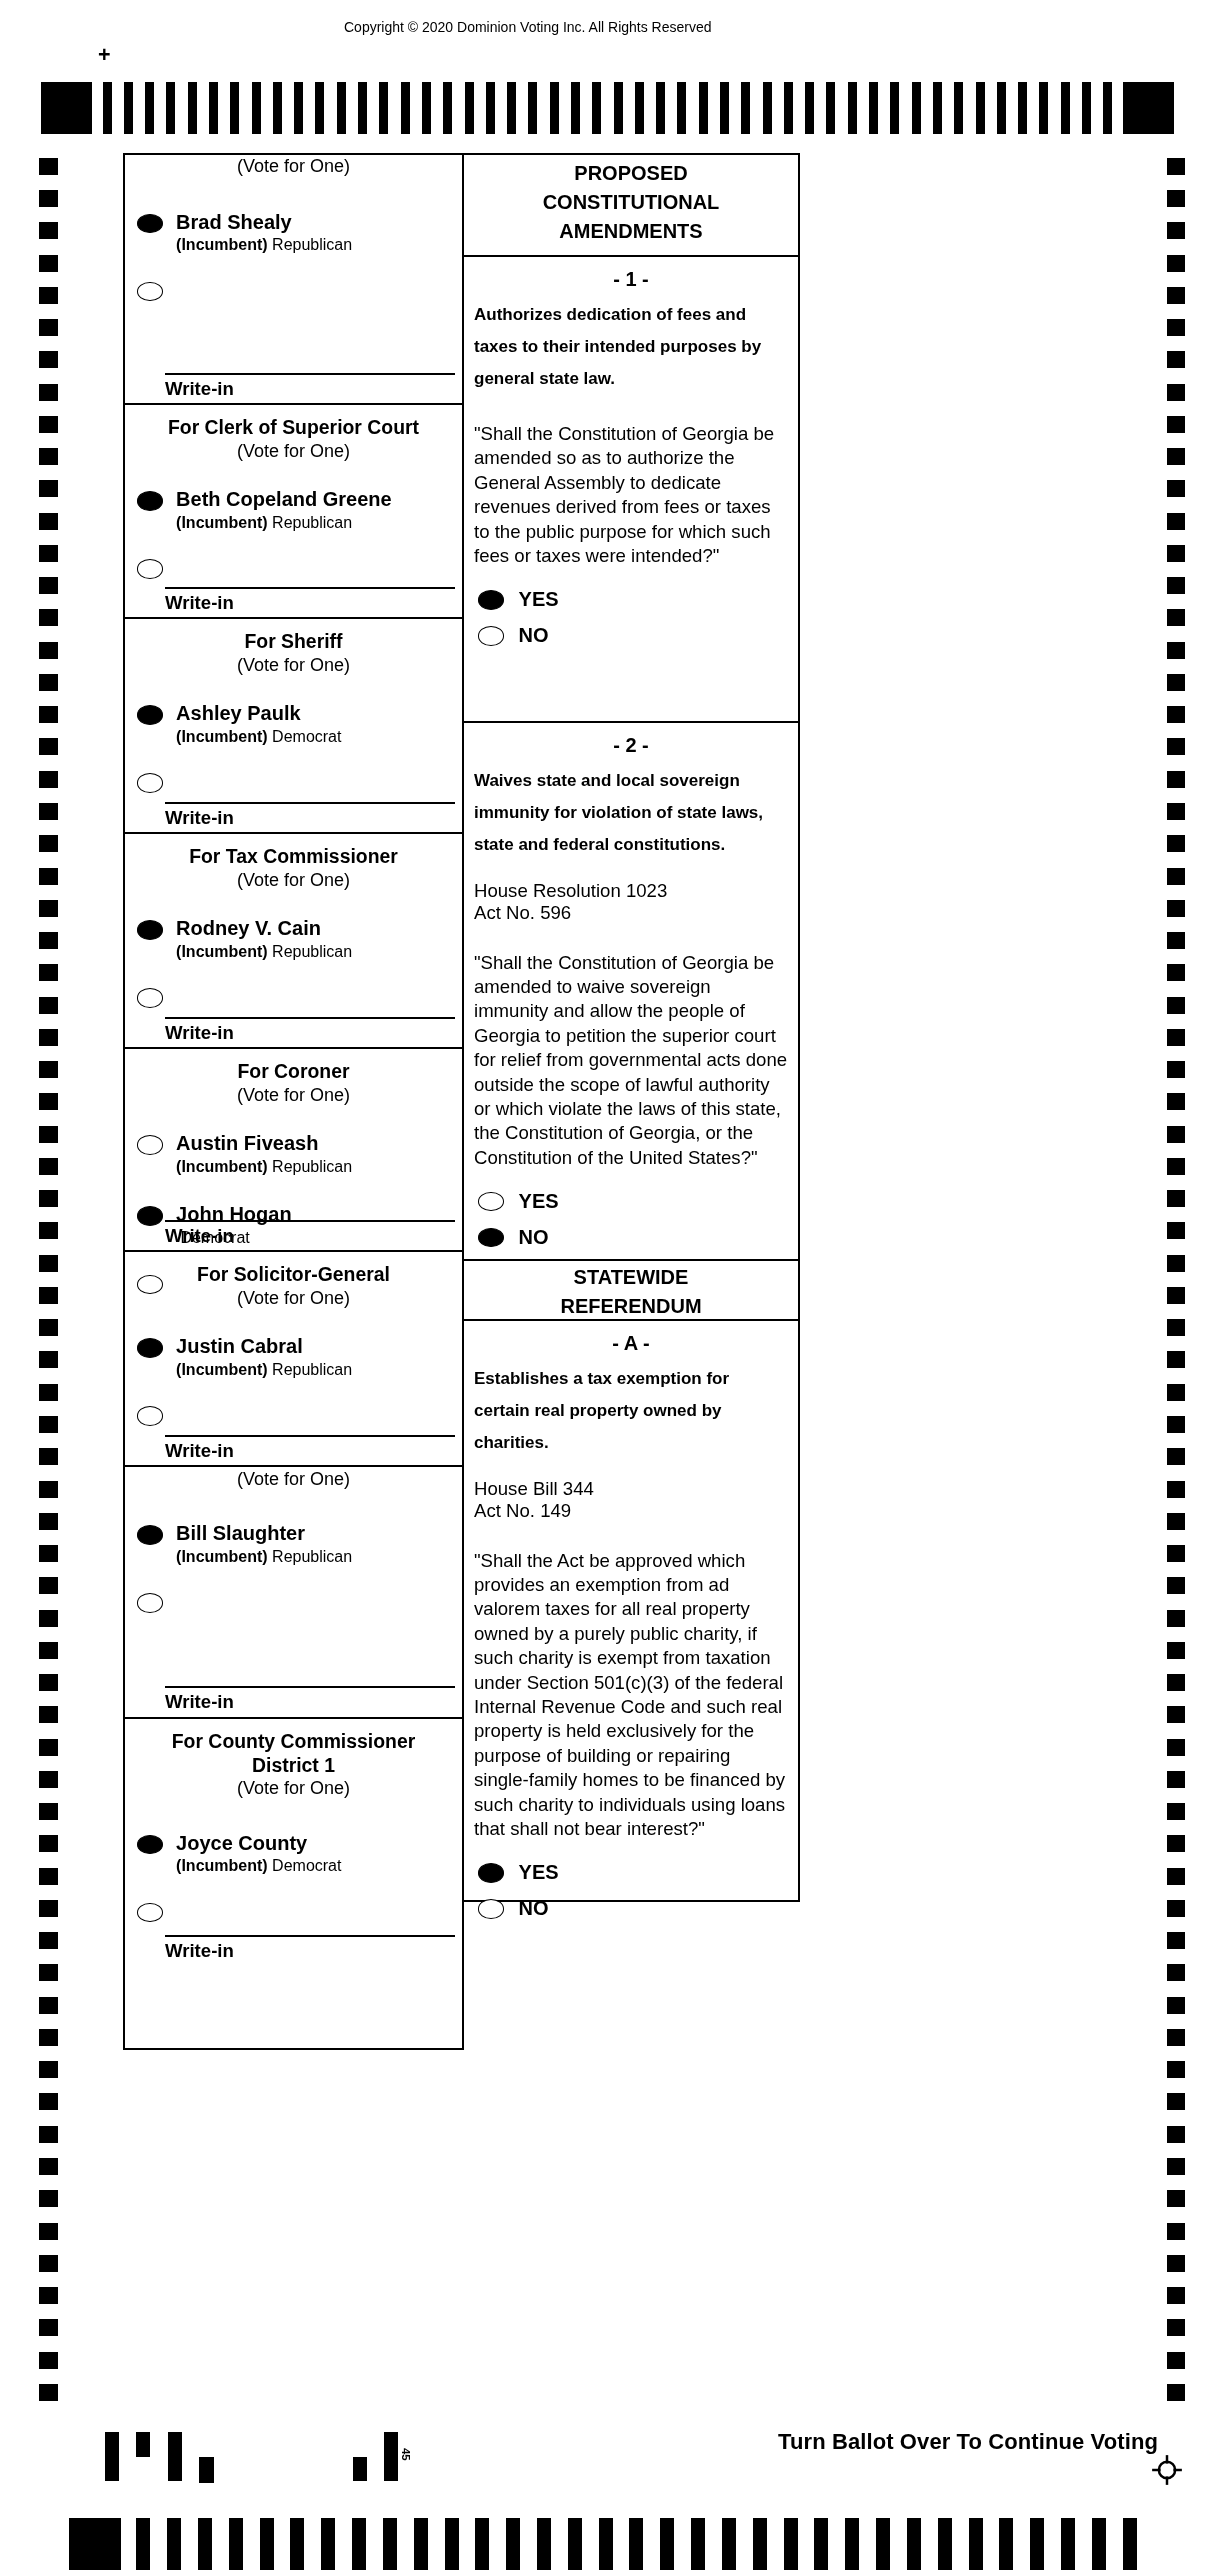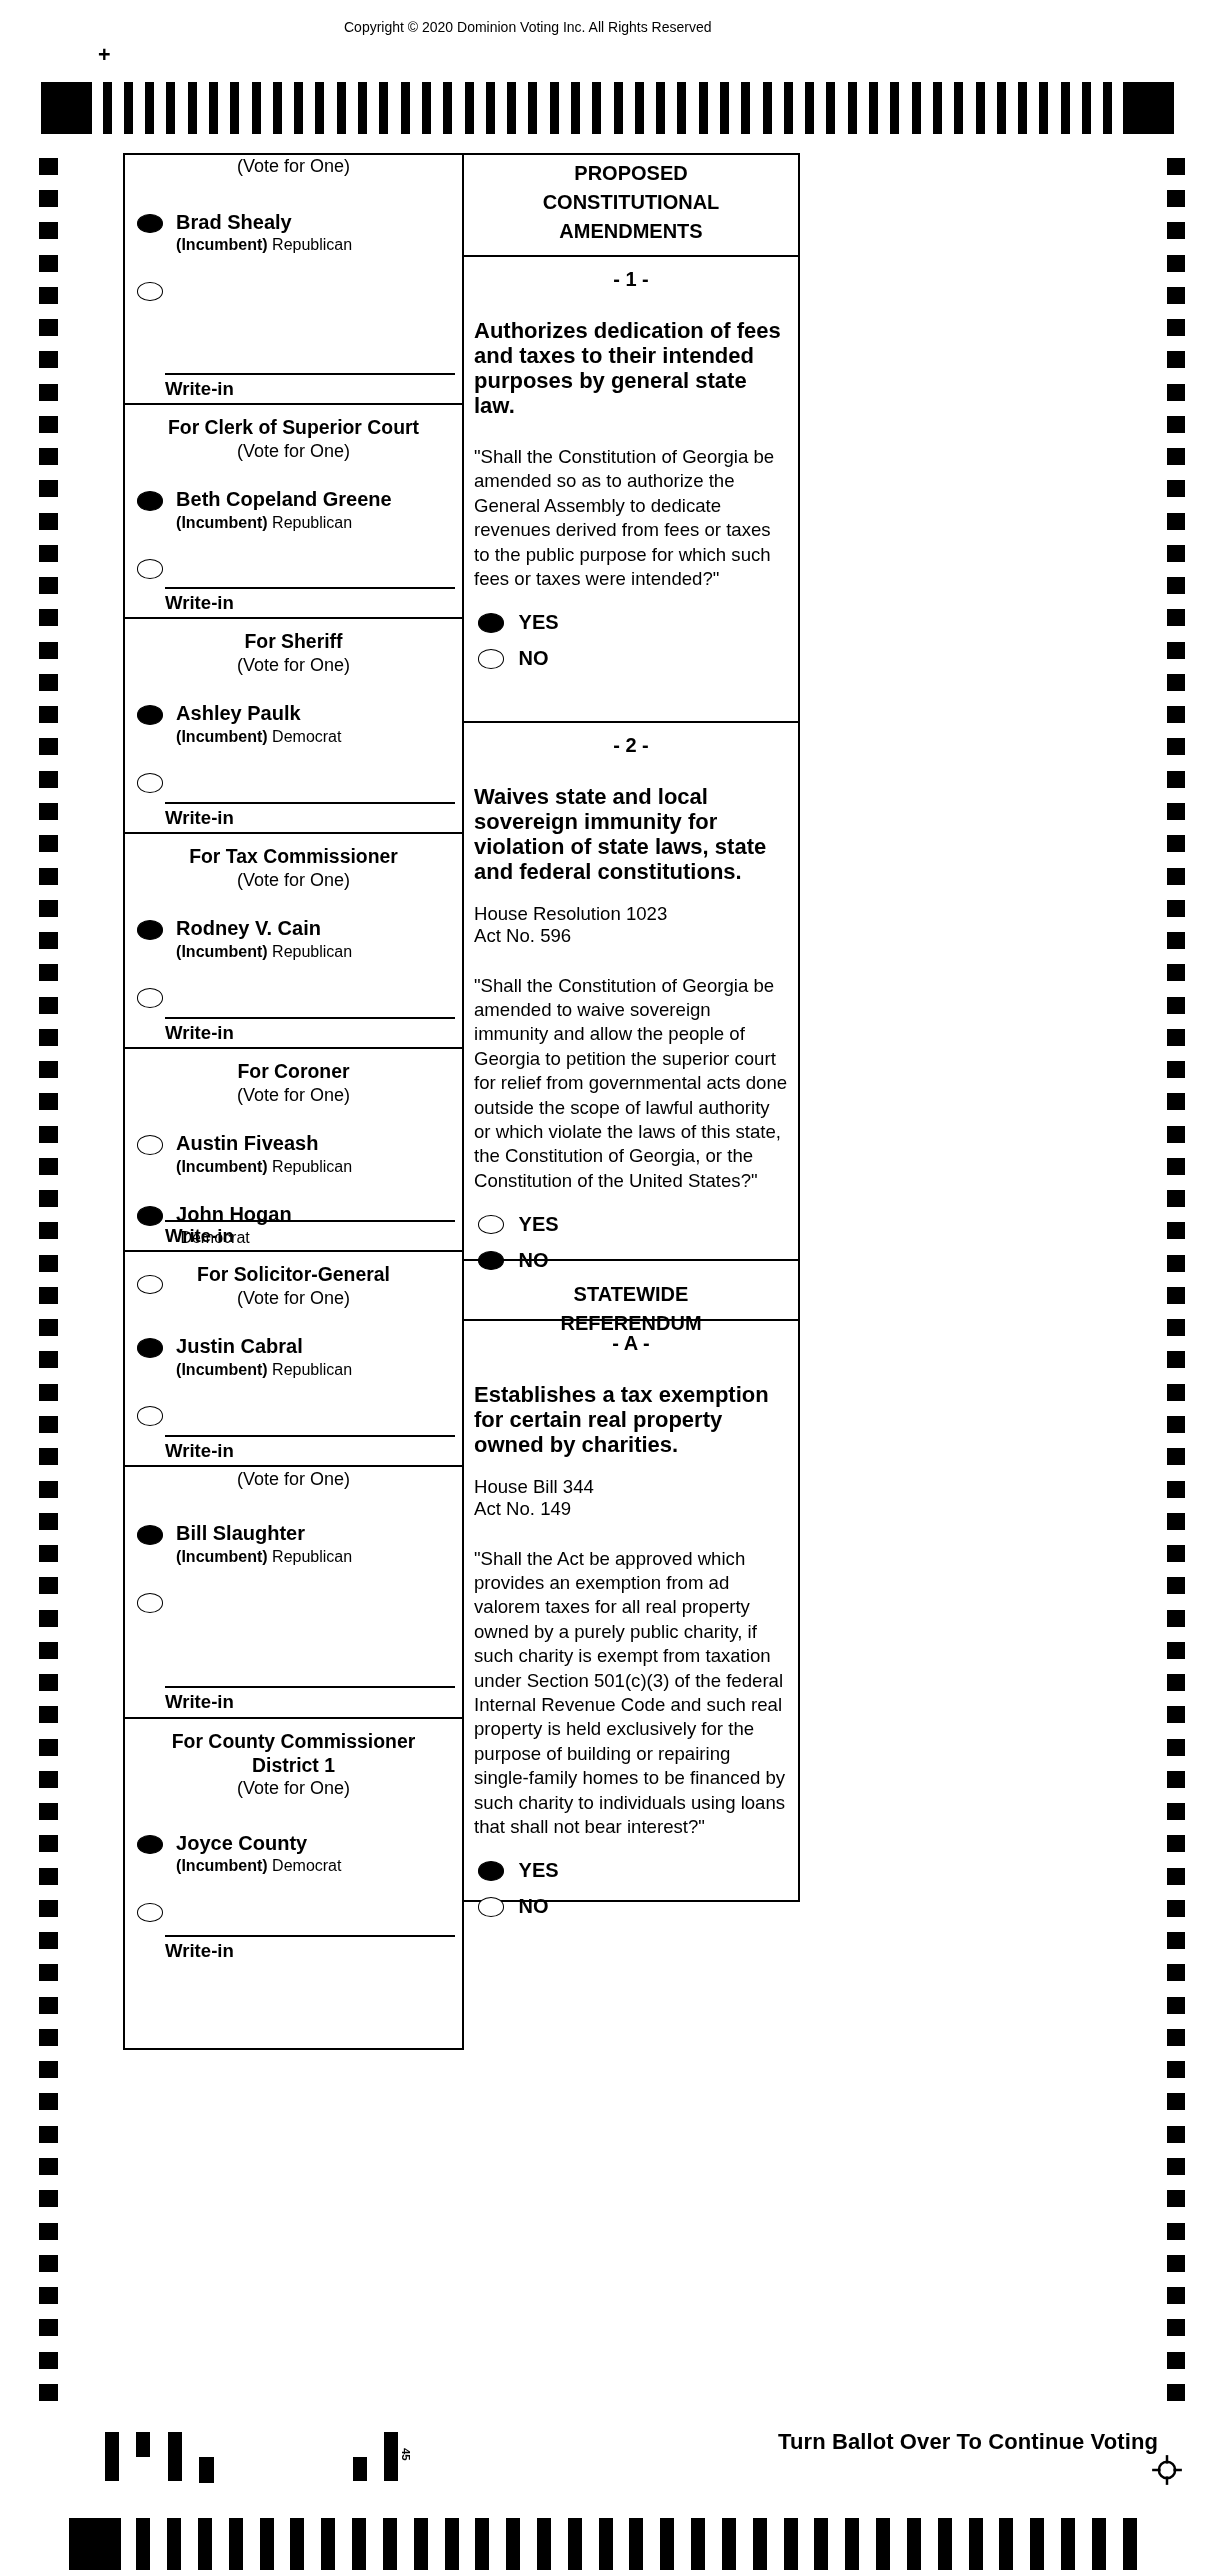--- a/index.html
+++ b/index.html
@@ -40,21 +40,21 @@
   .oval { width:26px; height:19.4px; border:1.4px solid #000; border-radius:50%;
     display:inline-block; background:#fff; flex:none; }
   .oval.filled { background:#000; }
 
   
   .m-head { text-align:center; font-weight:700; font-size:20px; line-height:29px;
     padding-top:4px; border-bottom:2.9px solid #000; }
   .measure { position:relative; border-bottom:2.9px solid #000; padding:0 10px; }
   .measure:last-child { border-bottom:none; }
   .m-number { text-align:center; font-weight:700; font-size:20px; padding-top:11.5px; line-height:21.5px; }
-  .m-summary { font-weight:700; font-size:22px; line-height:25px; margin-top:28px; }
+  .m-summary { font-weight:700; font-size:17px; line-height:32px; margin-top:9px; }
   .m-authority { font-size:18.6px; line-height:22px; margin-top:18.6px; }
   .m-question { font-size:18.6px; line-height:24.4px; margin-top:27px; }
   .choice { margin:20px 0 0 4.3px; display:flex; align-items:center; }
   .choice + .choice { margin-top:13px; }
   .choice .lbl { font-weight:700; font-size:20px; margin-left:14.3px; }
 
   
   .bbar { position:absolute; background:#000; }
 </style>
 </head>
@@ -229,21 +229,21 @@
     <div class="choice">
       <span class="oval"></span>
       <span class="lbl">YES</span>
     </div>
     <div class="choice">
       <span class="oval filled"></span>
       <span class="lbl">NO</span>
     </div>
   </section>
 
-  <div class="m-head" style="height:60px; padding-top:19px">
+  <div class="m-head" style="height:60px; padding-top:2px">
     <div>STATEWIDE</div>
     <div>REFERENDUM</div>
   </div>
 
   <section class="measure" style="height:565px">
     <div class="m-number">- A -</div>
     <div class="m-summary">Establishes a tax exemption for certain real property owned by charities.</div>
     <div class="m-authority">
       <div>House Bill 344</div>
       <div>Act No. 149</div>

